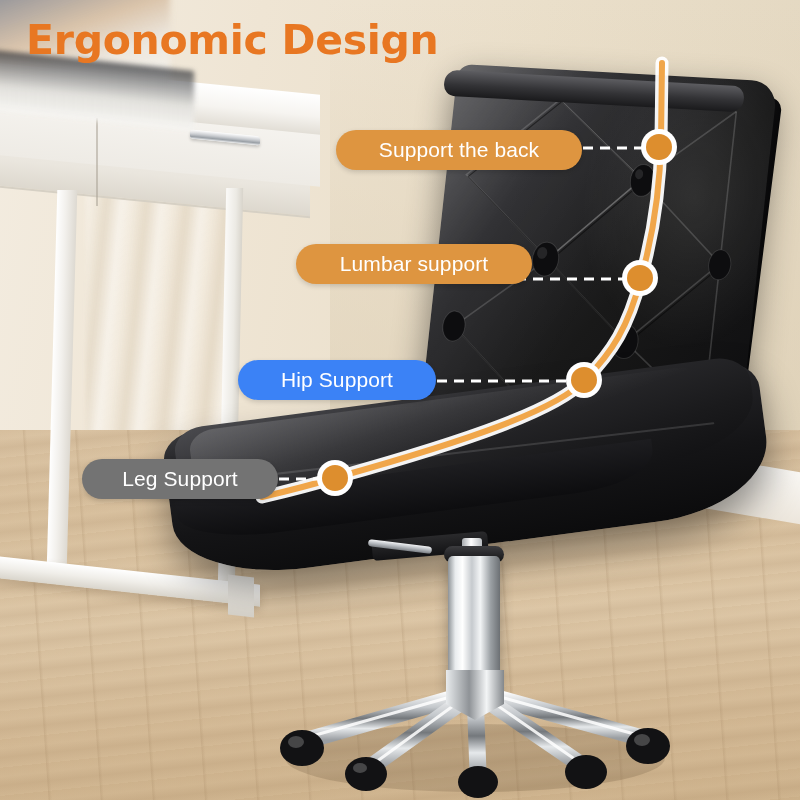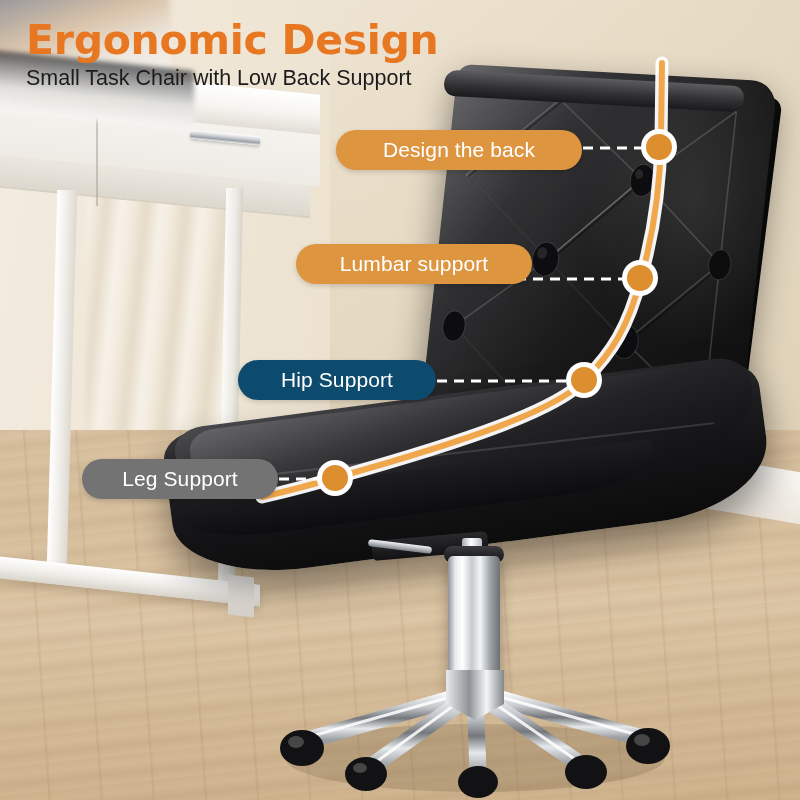--- a/index.html
+++ b/index.html
@@ -385,30 +385,29 @@
         <circle cx="640" cy="278" r="18" fill="#FFFFFF"></circle>
         <circle cx="640" cy="278" r="13" fill="#DD8E2E"></circle>
         <circle cx="584" cy="380" r="18" fill="#FFFFFF"></circle>
         <circle cx="584" cy="380" r="13" fill="#DD8E2E"></circle>
         <circle cx="335" cy="478" r="18" fill="#FFFFFF"></circle>
         <circle cx="335" cy="478" r="13" fill="#DD8E2E"></circle>
       </g>
   </svg>
 
   <div class="title" style="color: rgb(232, 119, 34); text-align: center;">Ergonomic Design</div>
-  <div class="subtitle" style="color: rgb(28, 28, 28);">Small Task Chair with Low Back Support</div>
 
   <div id="pills">
       <div class="pill" style="left: 336px; top: 130px; width: 210px; background: rgb(222, 149, 64);">
-        <span>Design the back</span>
+        <span>Support the back</span>
       </div>
       <div class="pill" style="left: 296px; top: 244px; width: 200px; background: rgb(222, 149, 64);">
         <span>Lumbar support</span>
       </div>
-      <div class="pill" style="left: 238px; top: 360px; width: 162px; background: #0c4a6e;">
+      <div class="pill" style="left: 238px; top: 360px; width: 162px; background: #3b82f6;">
         <span>Hip Support</span>
       </div>
       <div class="pill" style="left: 82px; top: 459px; width: 160px; background: #737373;">
         <span>Leg Support</span>
       </div>
     </div>
 
 </div>
 
 </body></html>

